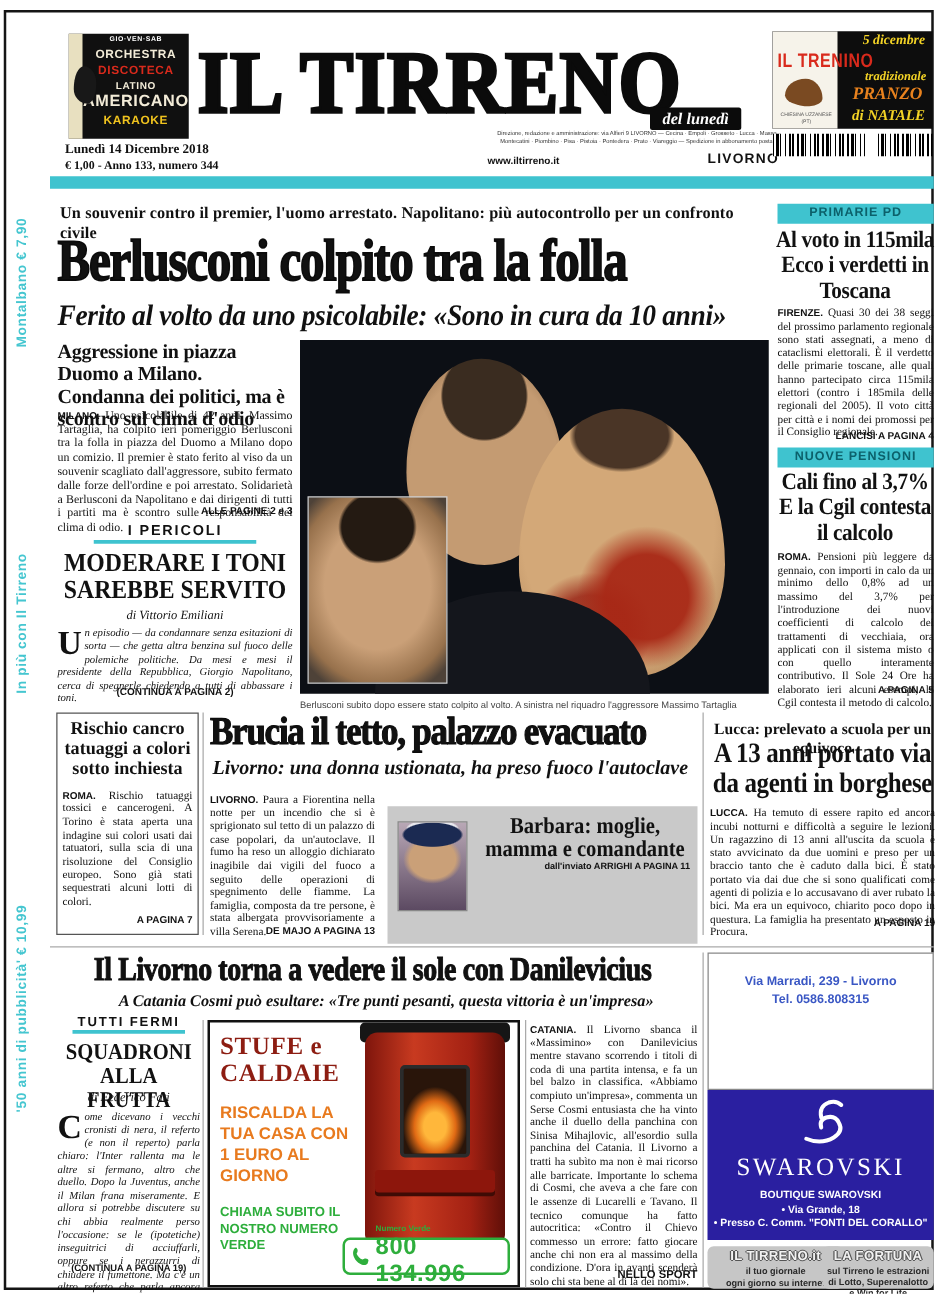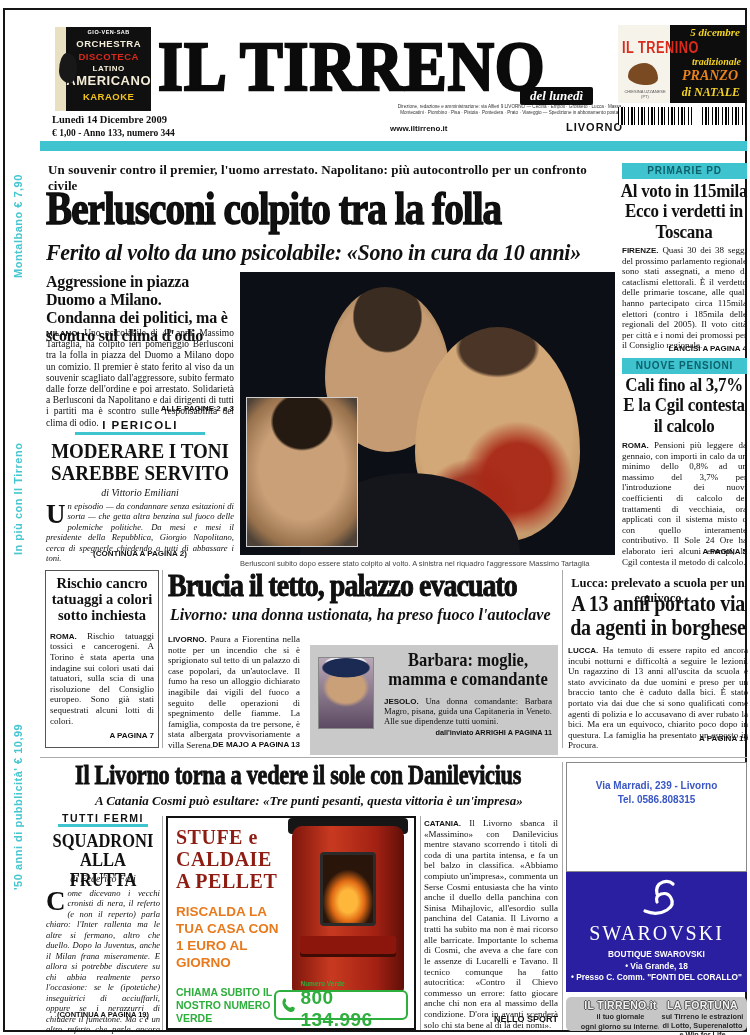--- a/index.html
+++ b/index.html
@@ -134,21 +134,21 @@
   </div>
   <div style="flex:1; padding-top:2px;">
     <div class="orch-days">GIO·VEN·SAB</div>
     <div class="orch-w" style="margin-top:3px;">ORCHESTRA</div>
     <div class="orch-w orch-r" style="margin-top:2px;">DISCOTECA</div>
     <div class="orch-w" style="margin-top:2px; font-size:8px;">LATINO</div>
     <div class="orch-w" style="font-size:13px;">AMERICANO</div>
     <div class="orch-w orch-y" style="margin-top:3px;">KARAOKE</div>
   </div>
 </div>
-<div class="abs" style="left:52px; top:114px; font:bold 10.5px 'Liberation Serif',serif;">Lunedì 14 Dicembre 2009</div>
+<div class="abs" style="left:52px; top:114px; font:bold 10.5px 'Liberation Serif',serif;">Lunedì 14 Dicembre 2018</div>
 <div class="abs" style="left:52px; top:128px; font:bold 9.5px 'Liberation Serif',serif;">€ 1,00 - Anno 133, numero 344</div>
 
 <div class="abs logo" style="left:158px; top:26px;">IL TIRRENO</div>
 <div class="abs" style="left:520px; top:86px;">
   <span class="edbadge">del lunedì</span>
 </div>
 <div class="abs fineprint" style="left:388px; top:104px; width:246px;">Direzione, redazione e amministrazione: via Alfieri 9 LIVORNO — Cecina · Empoli · Grosseto · Lucca · Massa · Montecatini · Piombino · Pisa · Pistoia · Pontedera · Prato · Viareggio — Spedizione in abbonamento postale</div>
 <div class="abs sans" style="left:390px; top:124px; font-weight:bold; font-size:8px;">www.iltirreno.it</div>
 <div class="abs sans" style="left:566px; top:121px; font-weight:bold; font-size:11px; letter-spacing:1px;">LIVORNO</div>
 
@@ -229,24 +229,20 @@
 </div>
 <div class="abs pref" style="left:168px; top:740px; width:132px;">DE MAJO A PAGINA 13</div>
 
 <div class="abs graybox" style="left:310px; top:645px; width:248px; height:110px; padding:6px;">
   <div class="abs" style="left:8px; top:12px; width:56px; height:72px; border:1px solid #888; background:
       radial-gradient(70% 22% at 50% 14%, #1b2a52 0 60%, rgba(0,0,0,0) 65%),
       radial-gradient(60% 16% at 50% 7%, #e8e8ee 0 60%, rgba(0,0,0,0) 66%),
       radial-gradient(62% 40% at 50% 42%, #caa078 0 55%, rgba(0,0,0,0) 70%),
       linear-gradient(#b9a8b6,#5c4a62);"></div>
   <div style="margin-left:68px; font-weight:bold; font-size:16.5px; line-height:1.05; text-align:center; transform:scale(1,1.1); transform-origin:center top;">Barbara: moglie, mamma e comandante</div>
-  <div class="body" style="margin-left:68px; margin-top:10px; font-size:8.6px;">
-    <b class="dl">JESOLO.</b>
-    <span>Una donna comandante: Barbara Magro, pisana, guida una Capitaneria in Veneto. Alle sue dipendenze tutti uomini.</span>
-  </div>
   <div class="pref" style="margin-left:68px; margin-top:2px; font-size:7.3px;">dall'inviato ARRIGHI A PAGINA 11</div>
 </div>
 
 <div class="abs" style="left:568px; top:576px; width:180px; font-weight:bold; font-size:12.5px; text-align:center;">Lucca: prelevato a scuola per un equivoco</div>
 <div class="abs" style="left:566px; top:592px; width:184px; font-weight:bold; font-size:20px; line-height:1.05; text-align:center; letter-spacing:-.3px; transform:scale(1,1.12); transform-origin:center top;">A 13 anni portato via da agenti in borghese</div>
 <div class="abs body" style="left:568px; top:645px; width:180px; font-size:9px;">
   <b class="dl">LUCCA.</b>
   <span>Ha temuto di essere rapito ed ancora incubi notturni e difficoltà a seguire le lezioni. Un ragazzino di 13 anni all'uscita da scuola è stato avvicinato da due uomini e preso per un braccio tanto che è caduto dalla bici. È stato portato via dai due che si sono qualificati come agenti di polizia e lo accusavano di aver rubato la bici. Ma era un equivoco, chiarito poco dopo in questura. La famiglia ha presentato un esposto in Procura.</span>
 </div>
 <div class="abs pref" style="left:568px; top:734px; width:180px;">A PAGINA 19</div>
@@ -262,21 +258,20 @@
 <div class="abs byline" style="left:46px; top:873px; width:114px;">di Federico Fati</div>
 <div class="abs edbody" style="left:46px; top:888px; width:114px;">
   <span class="dropcap">C</span>
   <span>ome dicevano i vecchi cronisti di nera, il referto (e non il reperto) parla chiaro: l'Inter rallenta ma le altre si fermano, altro che duello. Dopo la Juventus, anche il Milan frana miseramente. E allora si potrebbe discutere su chi abbia realmente perso l'occasione: se le (ipotetiche) inseguitrici di acciuffarli, oppure se i nerazzurri di chiudere il fumettone. Ma c'è un altro referto che parla ancora più chiaro: quattro squadre italiane in</span>
 </div>
 <div class="abs pref" style="left:46px; top:1010px; width:114px; text-align:center; font-size:7.5px;">(CONTINUA A PAGINA 19)</div>
 
 <div class="abs pellet" style="left:166px; top:816px; width:250px; height:214px; padding:8px;">
   <div class="p-title">STUFE e</div>
   <div class="p-title">CALDAIE</div>
-  <div class="p-title">A PELLET</div>
   <div class="p-promo" style="width:110px; margin-top:12px;">RISCALDA LA TUA CASA CON 1 EURO AL GIORNO</div>
   <div class="p-cta" style="width:100px; margin-top:14px;">CHIAMA SUBITO IL NOSTRO NUMERO VERDE</div>
   <div class="stove-top"></div>
   <div class="stove-body"></div>
   <div class="stove-win"></div>
   <div class="stove-band"></div>
   <div class="p-phonebox abs" style="left:106px; top:172px; width:134px; height:30px; padding:2px 4px;">
     <svg width="18" height="18" viewBox="0 0 24 24">
       <path fill="#2eae3c" d="M6.5 2C8.4 2 9.6 5 8.7 7l-1 2c1.2 3 3.9 5.7 6.9 6.9l2-1c2-.9 5 .3 5 2.2l-.9 3.1c-.8 1.9-3.8 2.6-6.8 1.6C8 19.8 3 13 3.6 7.3 3.8 5.3 5 2.6 6.5 2z"></path>
     </svg>

